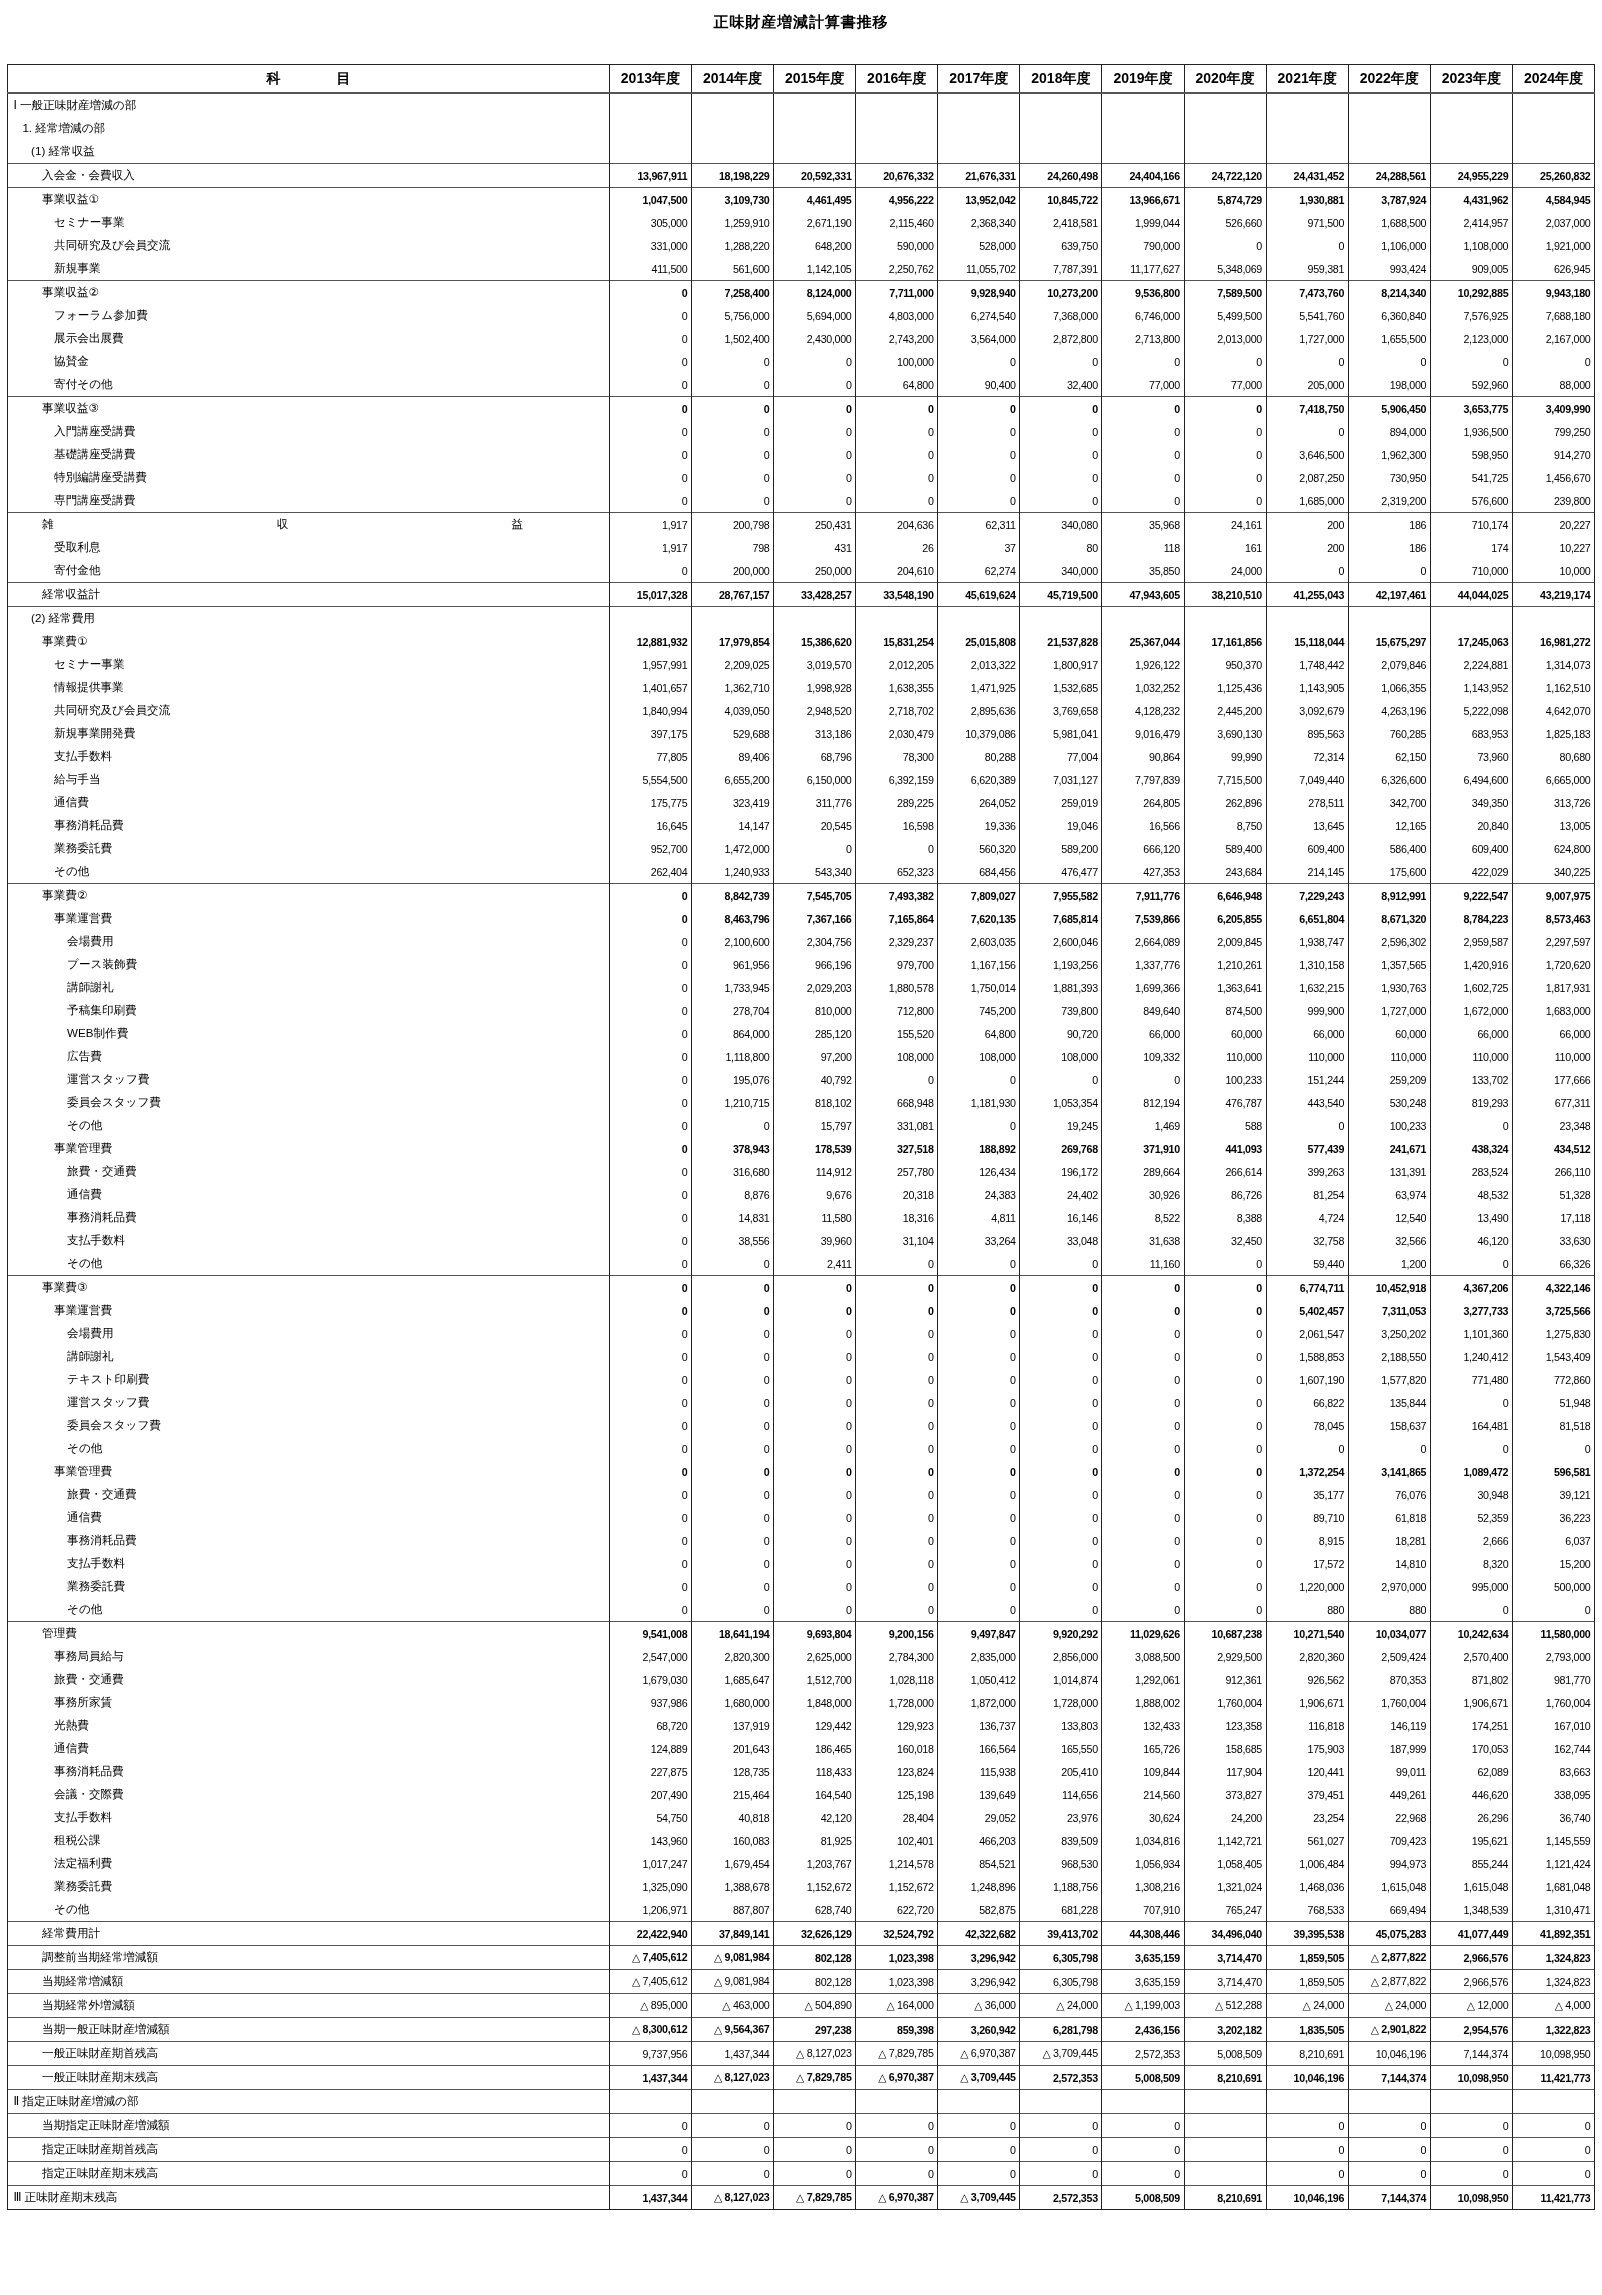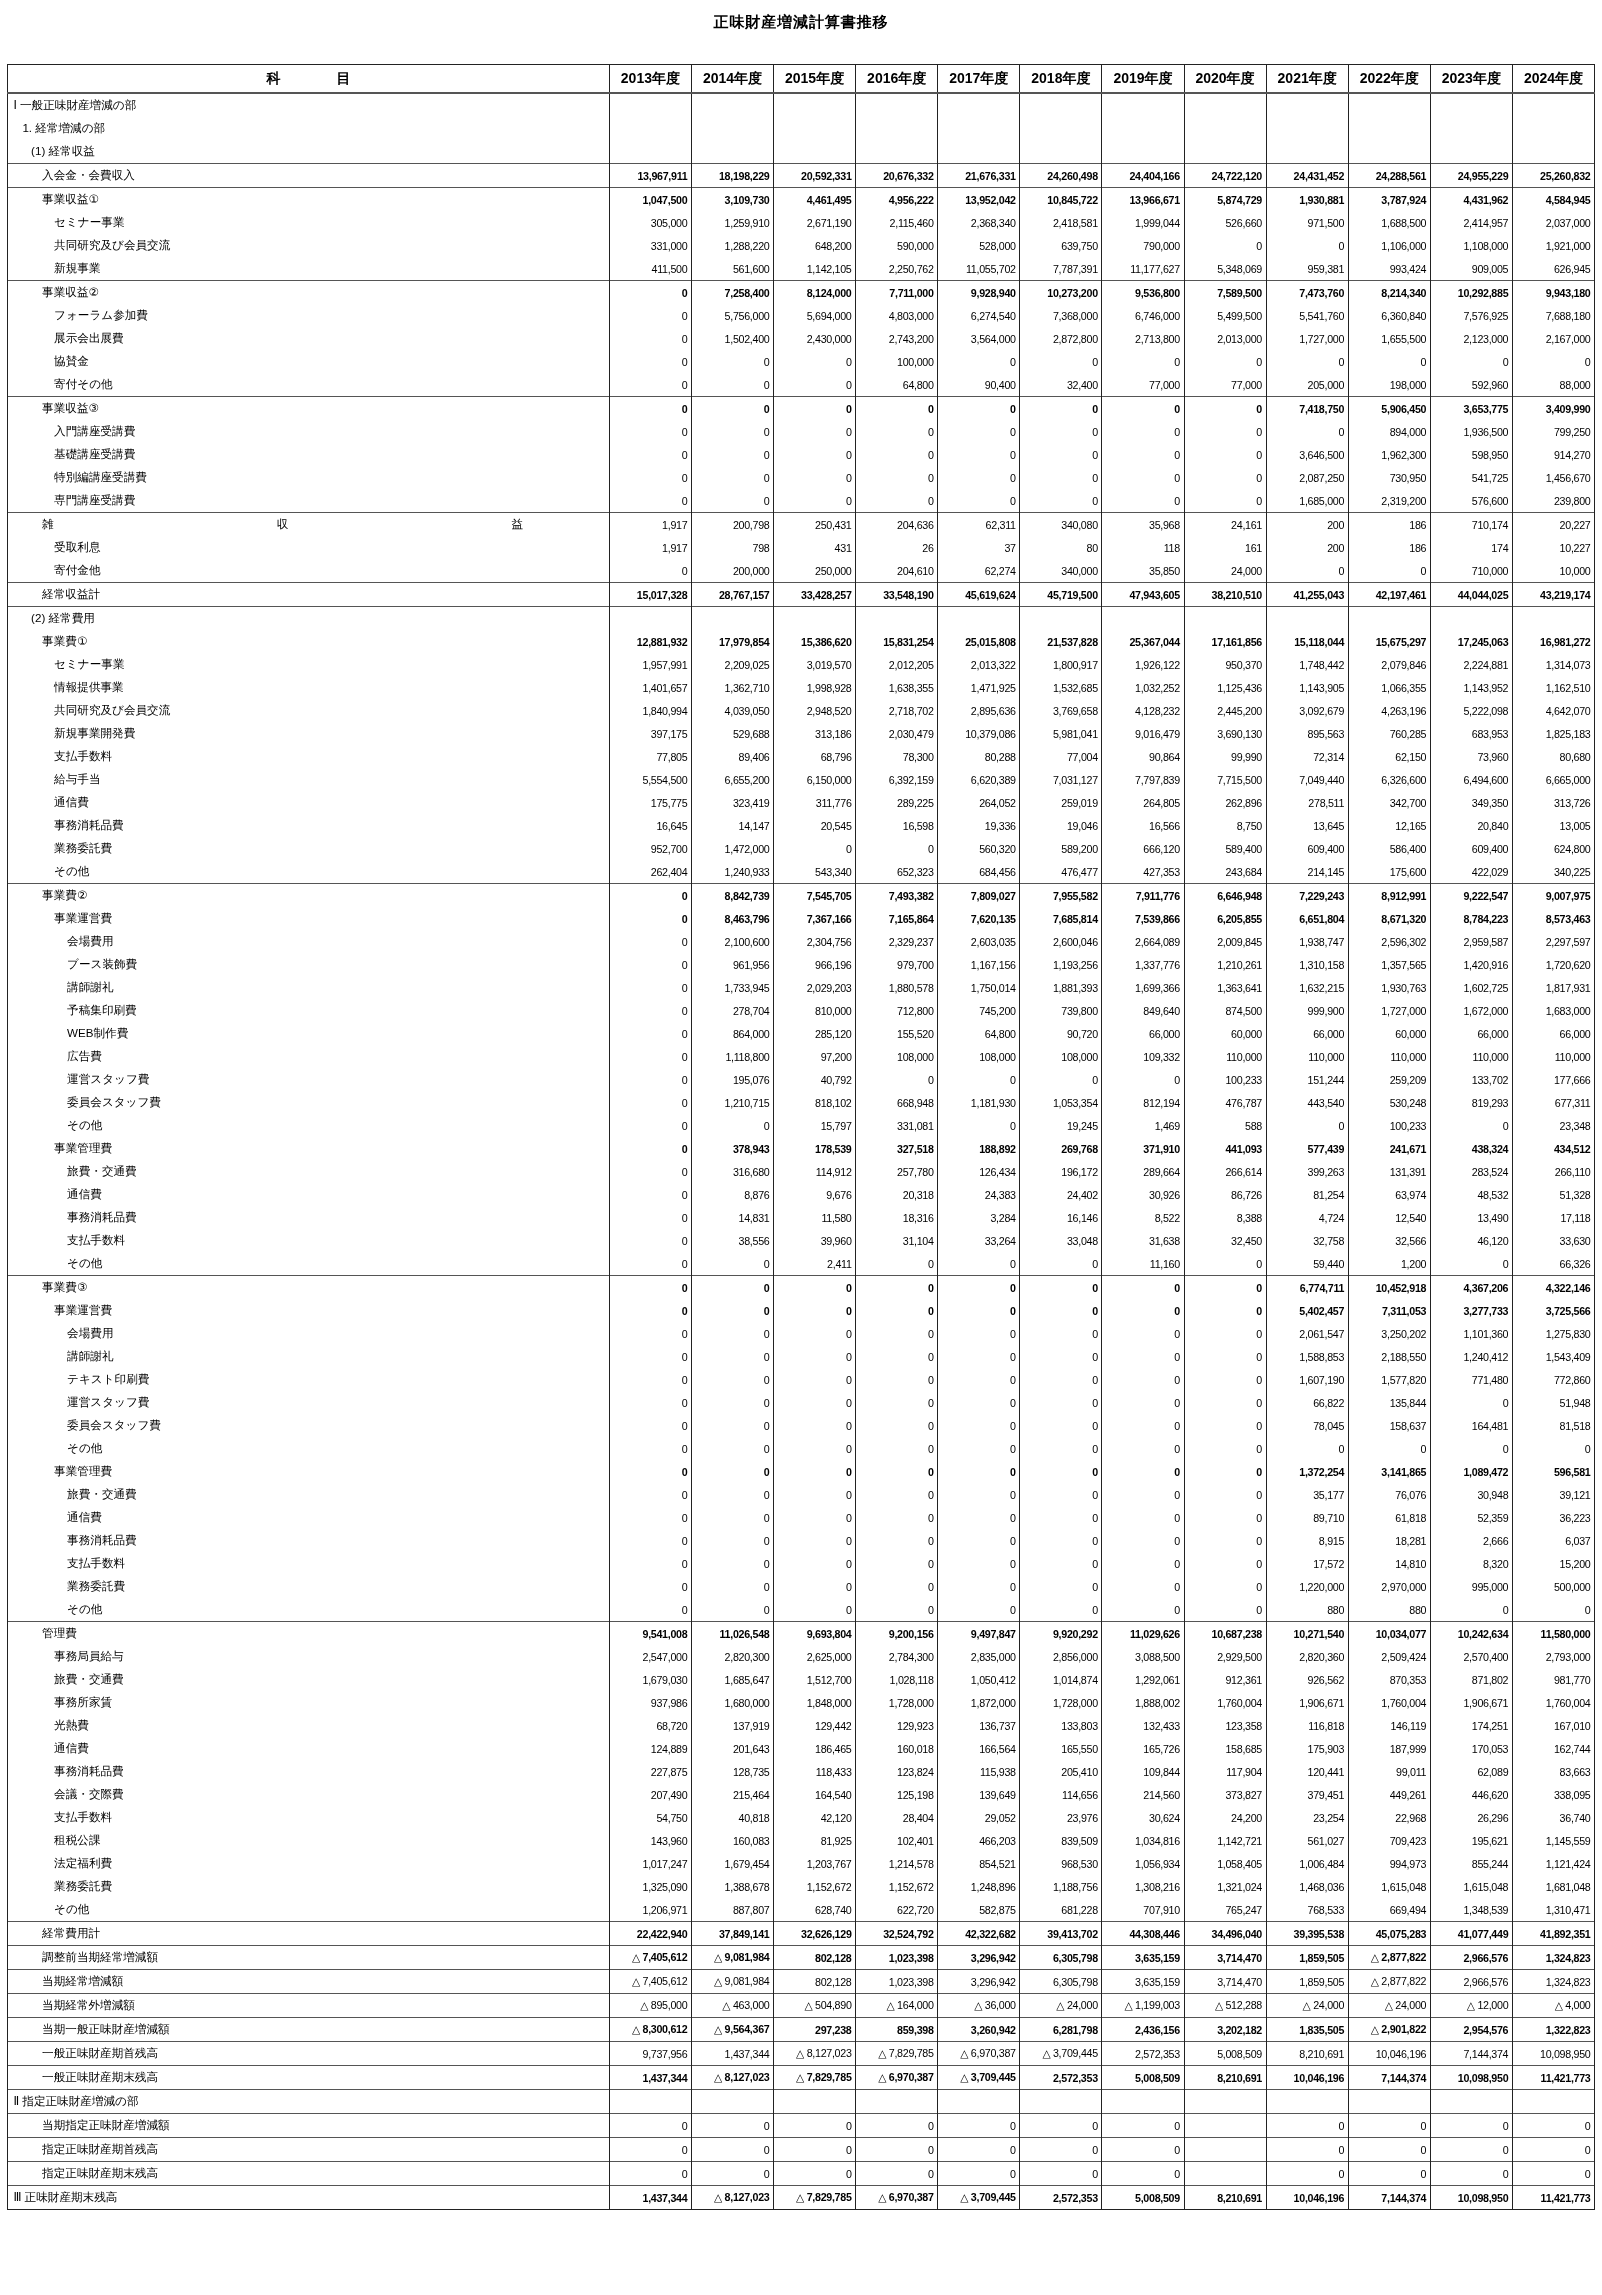--- a/index.html
+++ b/index.html
@@ -799,21 +799,21 @@
         <td class="num">63,974</td>
         <td class="num">48,532</td>
         <td class="num">51,328</td>
       </tr>
       <tr>
         <td class="lbl" style="padding-left: 59px;">事務消耗品費</td>
         <td class="num">0</td>
         <td class="num">14,831</td>
         <td class="num">11,580</td>
         <td class="num">18,316</td>
-        <td class="num">3,284</td>
+        <td class="num">4,811</td>
         <td class="num">16,146</td>
         <td class="num">8,522</td>
         <td class="num">8,388</td>
         <td class="num">4,724</td>
         <td class="num">12,540</td>
         <td class="num">13,490</td>
         <td class="num">17,118</td>
       </tr>
       <tr>
         <td class="lbl" style="padding-left: 59px;">支払手数料</td>
@@ -1066,21 +1066,21 @@
         <td class="num">0</td>
         <td class="num">0</td>
         <td class="num">880</td>
         <td class="num">880</td>
         <td class="num">0</td>
         <td class="num">0</td>
       </tr>
       <tr class="bold sep">
         <td class="lbl" style="padding-left: 34px;">管理費</td>
         <td class="num">9,541,008</td>
-        <td class="num">11,026,548</td>
+        <td class="num">18,641,194</td>
         <td class="num">9,693,804</td>
         <td class="num">9,200,156</td>
         <td class="num">9,497,847</td>
         <td class="num">9,920,292</td>
         <td class="num">11,029,626</td>
         <td class="num">10,687,238</td>
         <td class="num">10,271,540</td>
         <td class="num">10,034,077</td>
         <td class="num">10,242,634</td>
         <td class="num">11,580,000</td>

